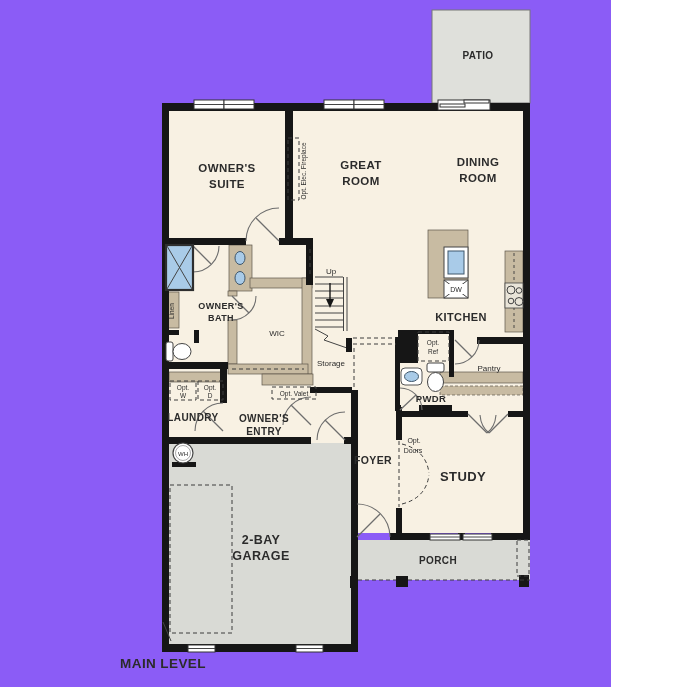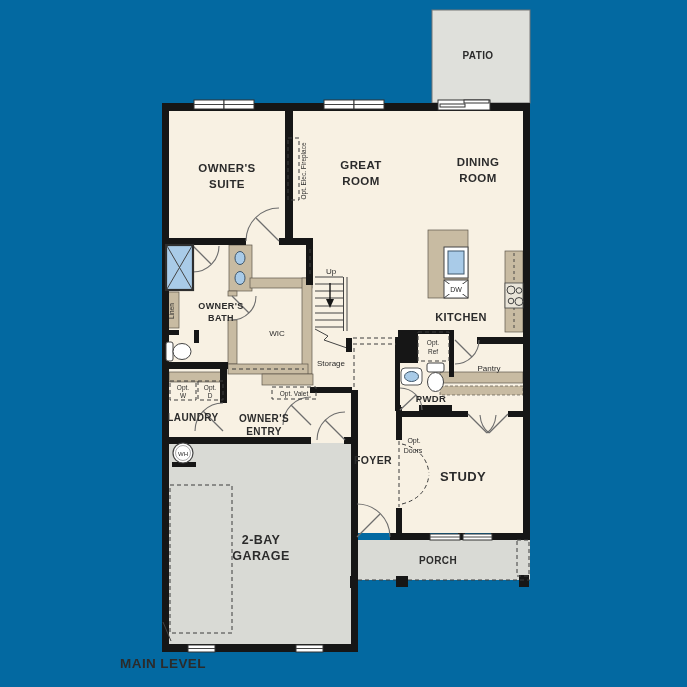--- a/index.html
+++ b/index.html
@@ -1,16 +1,16 @@
 <!DOCTYPE html>
 <html><head>
 <meta charset="utf-8">
 <style>
   html,body { margin:0; padding:0; background:#ffffff; }
-  .stage { position:relative; width:687px; height:687px; background:#0369a1; overflow:hidden;text-decoration:underline; }
+  .stage { position:relative; width:611px; height:687px; background:#8b5cf6; overflow:hidden;text-decoration:underline; }
   svg text { font-family:"Liberation Sans","DejaVu Sans",sans-serif; fill:#2b2b2b; }
   .lbl   { font-weight:bold; text-anchor:middle; letter-spacing:.4px; }
   .lbl-n { font-weight:normal; text-anchor:middle; }
   .wall  { fill:#161616; }
   .tan   { fill:#c8bba2; stroke:#5d564a; stroke-width:.7; }
   .win   { fill:#ffffff; stroke:#333; stroke-width:1; }
   .arc   { fill:none; stroke:#6e6e6e; stroke-width:1.1; }
   .leaf  { stroke:#6e6e6e; stroke-width:1.3; }
   .dash  { fill:none; stroke:#3c3c3c; stroke-width:1; stroke-dasharray:4,3; }
   .thin  { stroke:#444; stroke-width:1; fill:none; }

